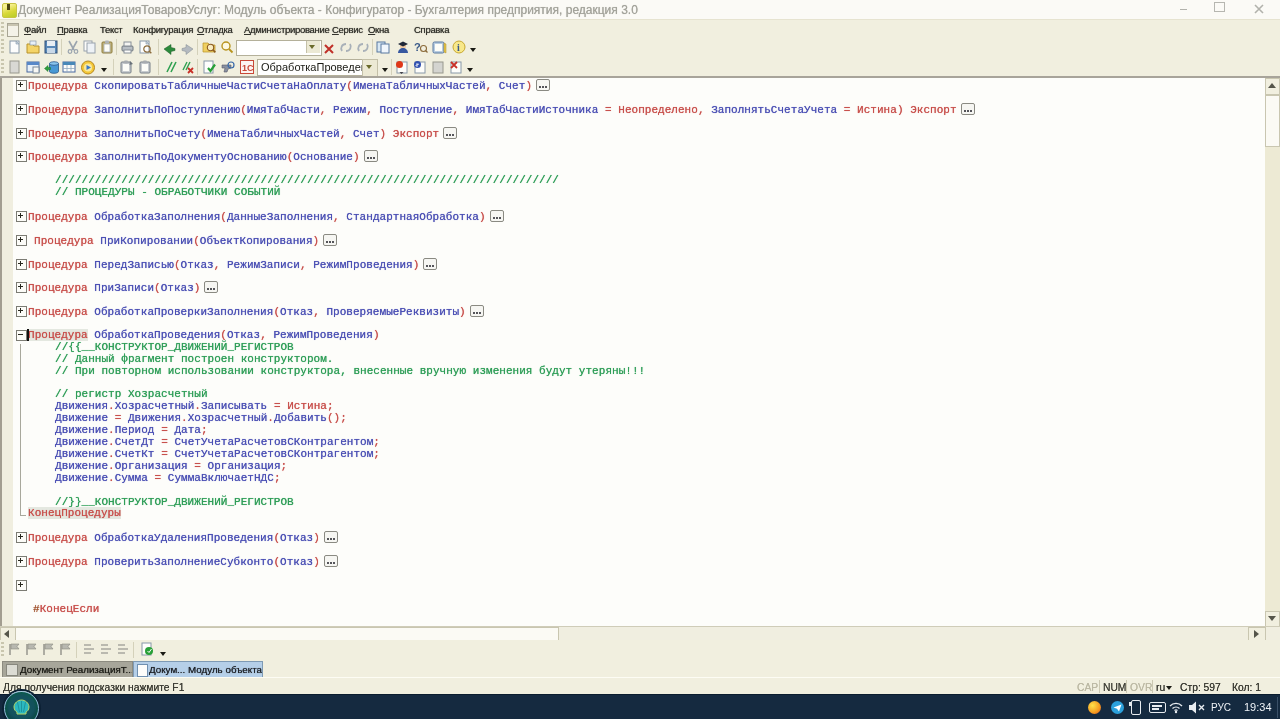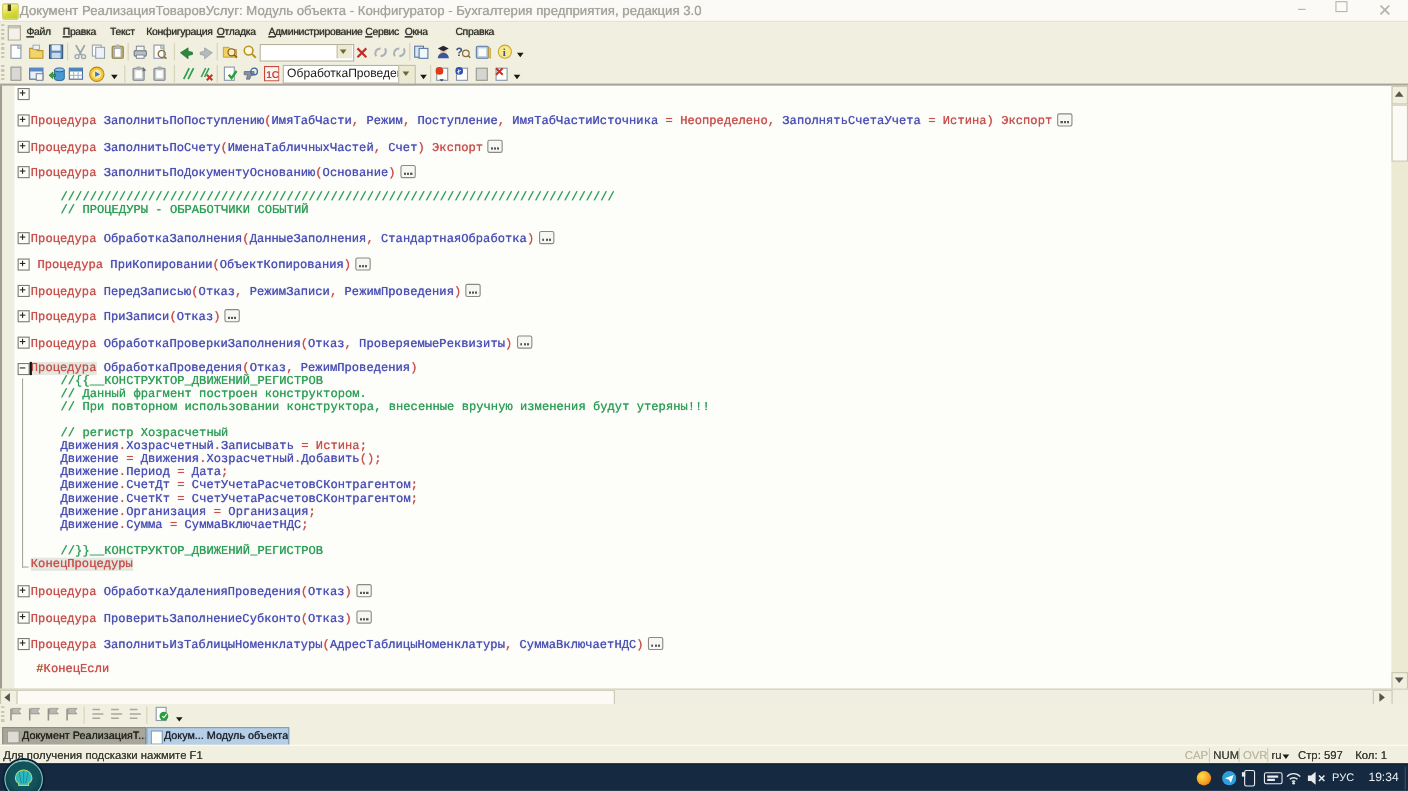--- a/index.html
+++ b/index.html
@@ -268,20 +268,21 @@
     </div>
 
 <div id="topborder"></div>
     <div id="leftedge"></div>
     <div id="lmargin"></div>
 <div id="editor">
       <div class="exp" style="left: 3px; top: 2px;">
         <i></i>
         <b></b>
       </div>
+      <div class="ln" style="left: 15px; top: 1px;"><span class="k">Процедура</span> <span class="i">СкопироватьТабличныеЧастиСчетаНаОплату</span><span class="p">(</span><span class="i">ИменаТабличныхЧастей</span><span class="p">,</span> <span class="i">Счет</span><span class="p">)</span><span class="mbox"></span></div>
       <div class="exp" style="left: 3px; top: 26px;">
         <i></i>
         <b></b>
       </div>
       <div class="ln" style="left: 15px; top: 25px;"><span class="k">Процедура</span> <span class="i">ЗаполнитьПоПоступлению</span><span class="p">(</span><span class="i">ИмяТабЧасти</span><span class="p">,</span> <span class="i">Режим</span><span class="p">,</span> <span class="i">Поступление</span><span class="p">,</span> <span class="i">ИмяТабЧастиИсточника</span> <span class="p">=</span> <span class="k">Неопределено</span><span class="p">,</span> <span class="i">ЗаполнятьСчетаУчета</span> <span class="p">=</span> <span class="k">Истина</span><span class="p">)</span> <span class="k">Экспорт</span><span class="mbox"></span></div>
       <div class="exp" style="left: 3px; top: 50px;">
         <i></i>
         <b></b>
       </div>
       <div class="ln" style="left: 15px; top: 49px;"><span class="k">Процедура</span> <span class="i">ЗаполнитьПоСчету</span><span class="p">(</span><span class="i">ИменаТабличныхЧастей</span><span class="p">,</span> <span class="i">Счет</span><span class="p">)</span> <span class="k">Экспорт</span><span class="mbox"></span></div>
@@ -341,21 +342,20 @@
       <div class="ln" style="left: 15px; top: 453px;"><span class="k">Процедура</span> <span class="i">ОбработкаУдаленияПроведения</span><span class="p">(</span><span class="i">Отказ</span><span class="p">)</span><span class="mbox"></span></div>
       <div class="exp" style="left: 3px; top: 478px;">
         <i></i>
         <b></b>
       </div>
       <div class="ln" style="left: 15px; top: 477px;"><span class="k">Процедура</span> <span class="i">ПроверитьЗаполнениеСубконто</span><span class="p">(</span><span class="i">Отказ</span><span class="p">)</span><span class="mbox"></span></div>
       <div class="exp" style="left: 3px; top: 502px;">
         <i></i>
         <b></b>
       </div>
-      <div class="ln" style="left: 15px; top: 501px;"><span class="k">Процедура</span> <span class="i">ЗаполнитьИзТаблицыНоменклатуры</span><span class="p">(</span><span class="i">АдресТаблицыНоменклатуры</span><span class="p">,</span> <span class="i">СуммаВключаетНДС</span><span class="p">)</span><span class="mbox"></span></div>
       <div class="ln" style="left: 20px; top: 525px;"><span class="pre">#</span><span class="k">КонецЕсли</span></div>
       <div style="position: absolute; left: 7px; top: 266px; width: 1px; height: 172px; background: rgb(168, 168, 156);"></div>
       <div style="position: absolute; left: 7px; top: 437px; width: 6px; height: 1px; background: rgb(168, 168, 156);"></div>
       <div style="position: absolute; left: 14px; top: 251px; width: 1.5px; height: 12px; background: rgb(17, 17, 17);"></div>
     </div>
 
 <div id="vscroll">
   <div class="sbtn" style="left:0px;top:0px;width:13px;height:15px;"></div>
   <div class="tri" style="left:3px;top:5px;border-left:4px solid transparent;border-right:4px solid transparent;border-bottom:5px solid #55554a;"></div>
   <div class="sthumb" style="left:0px;top:17px;width:13px;height:50px;"></div>

